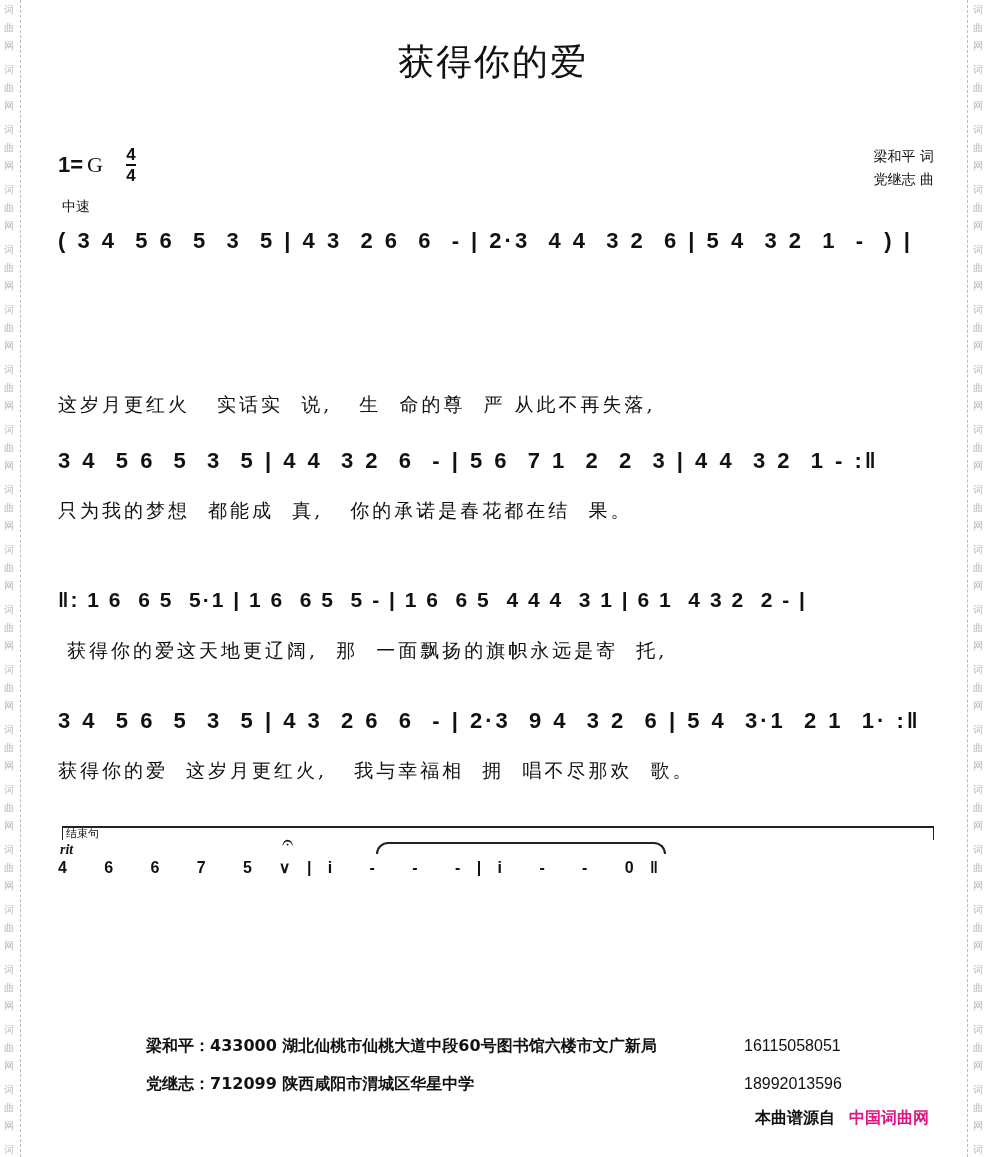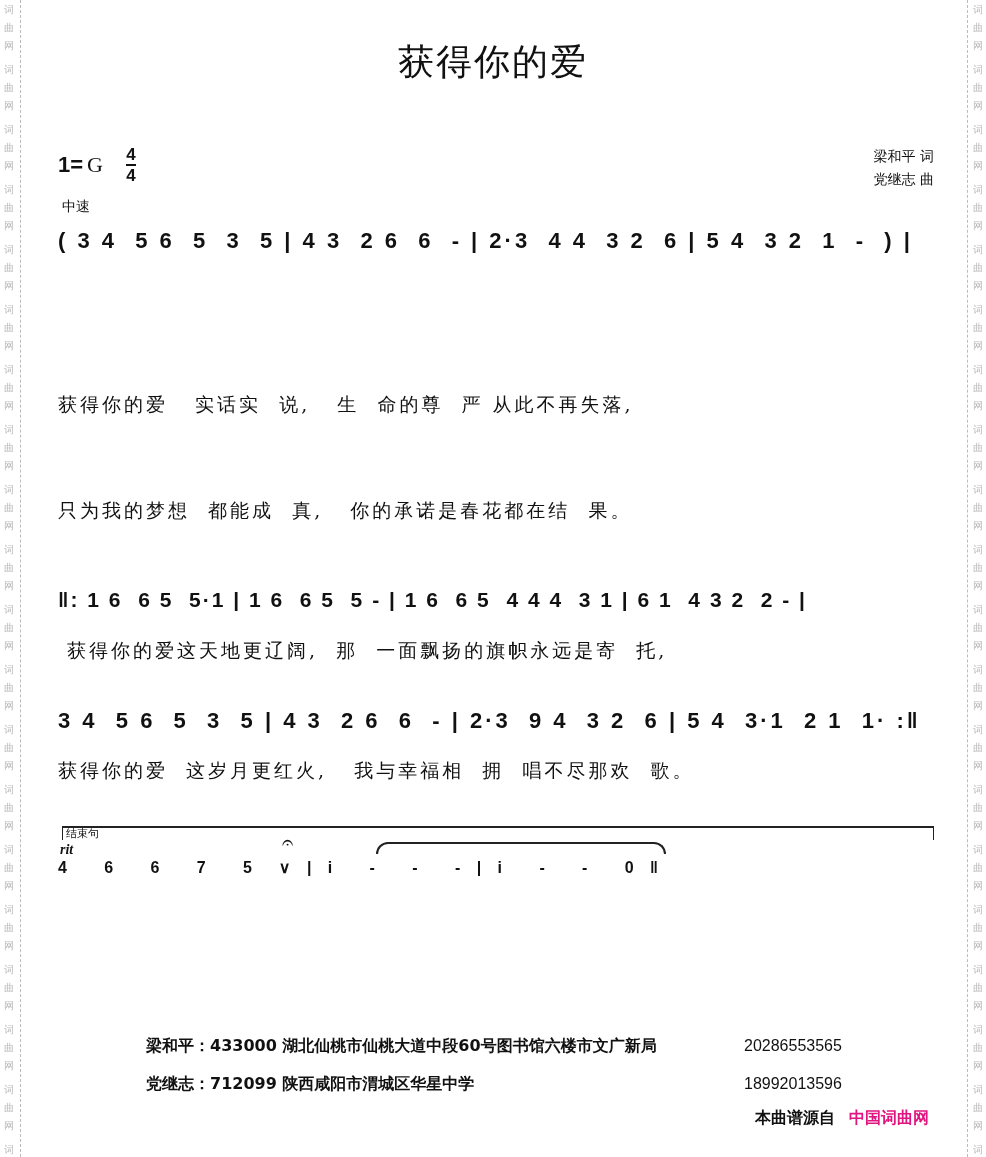--- a/index.html
+++ b/index.html
@@ -166,24 +166,25 @@
 <div class="credits">
   <div>梁和平 词</div>
   <div>党继志 曲</div>
 </div>
 
 <div class="row" style="top:228px">
   <div class="notes" style="letter-spacing:3px;font-size:22px">( 3 4  5 6  5  3  5 | 4 3  2 6  6  - | 2·3  4 4  3 2  6 | 5 4  3 2  1  -  ) |</div>
 </div>
 
 <div class="row" style="top:308px">
-  <div class="lyr" style="top:84px">获得你的爱   实话实  说,   生  命的尊  严 从此不再失落,</div>
+  <div class="lyr" style="top:84px">这岁月更红火   实话实  说,   生  命的尊  严 从此不再失落,</div>
 </div>
 
 <div class="row" style="top:448px">
+  <div class="notes" style="letter-spacing:3px;font-size:22px">3 4  5 6  5  3  5 | 4 4  3 2  6  - | 5 6  7 1  2  2  3 | 4 4  3 2  1 - :‖</div>
   <div class="lyr" style="top:50px">只为我的梦想  都能成  真,   你的承诺是春花都在结  果。</div>
 </div>
 
 <div class="row" style="top:588px">
   <div class="notes" style="letter-spacing:2px;font-size:21px">‖: 1 6  6 5  5·1 | 1 6  6 5  5 - | 1 6  6 5  4 4 4  3 1 | 6 1  4 3 2  2 - |</div>
   <div class="lyr" style="top:50px"> 获得你的爱这天地更辽阔,  那  一面飘扬的旗帜永远是寄  托,</div>
 </div>
 
 <div class="row" style="top:708px">
   <div class="notes" style="letter-spacing:3px;font-size:22px">3 4  5 6  5  3  5 | 4 3  2 6  6  - | 2·3  9 4  3 2  6 | 5 4  3·1  2 1  1· :‖</div>
@@ -193,18 +194,18 @@
 <div class="ending-box"></div>
 <div class="ending-label">结束句</div>
 <div class="rit">rit</div>
 <div class="fermata" style="left:282px;top:830px">𝄐</div>
 <div class="tie" style="left:376px;top:842px;width:286px"></div>
 <div class="row" style="top:858px">
   <div class="notes" style="letter-spacing:6px;font-size:16px">4   6   6   7   5  ∨ | i   -   -   - | i   -   -   0 ‖</div>
 </div>
 
 <div class="footer" style="top:1036px">梁和平：433000  湖北仙桃市仙桃大道中段60号图书馆六楼市文广新局</div>
-<div class="phone" style="top:1037px">20286553565</div>
+<div class="phone" style="top:1037px">16115058051</div>
 <div class="footer" style="top:1074px">党继志：712099  陕西咸阳市渭城区华星中学</div>
 <div class="phone" style="top:1075px">18992013596</div>
 <div class="src">
   <span>本曲谱源自</span><span class="brand">中国词曲网</span>
 </div>
 
 </body></html>

